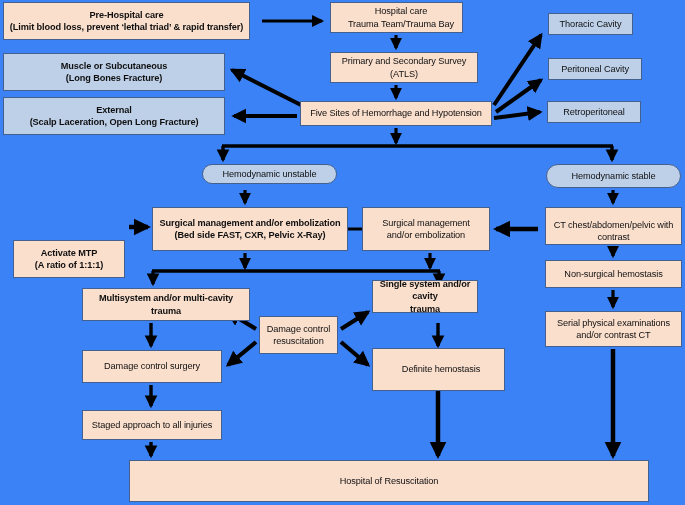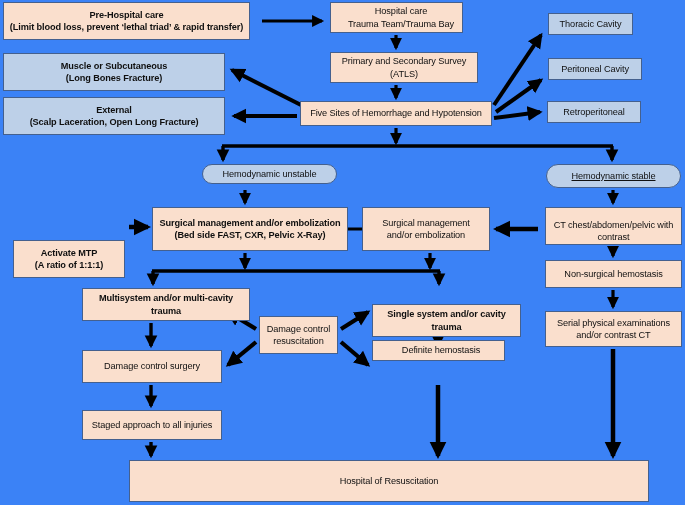--- a/index.html
+++ b/index.html
@@ -119,21 +119,21 @@
       </div>
       <div class="node blue" style="left: 548px; top: 58px; width: 94px; height: 22px;">
         <span>Peritoneal Cavity</span>
       </div>
       <div class="node blue" style="left: 547px; top: 101px; width: 94px; height: 22px;">
         <span>Retroperitoneal</span>
       </div>
       <div class="node blue pill" style="left: 178px; top: 164px; width: 135px; height: 20px; margin-left: 24px;">
         <span>Hemodynamic unstable</span>
       </div>
-      <div class="node blue pill" style="left: 546px; top: 164px; width: 135px; height: 24px; text-decoration: underline;">
+      <div class="node blue pill" style="left: 546px; top: 164px; width: 135px; height: 24px;">
         <span>Hemodynamic stable</span>
       </div>
       <div class="node peach bold" style="left: 13px; top: 208px; width: 112px; height: 38px; margin-top: 32px;">
         <span>Activate MTP
 (A ratio of 1:1:1)</span>
       </div>
       <div class="node peach bold" style="left: 152px; top: 207px; width: 196px; height: 44px;">
         <span>Surgical management and/or embolization
 (Bed side FAST, CXR, Pelvic X-Ray)</span>
       </div>
@@ -149,32 +149,32 @@
         <span>Non-surgical hemostasis</span>
       </div>
       <div class="node peach" style="left: 545px; top: 311px; width: 137px; height: 36px;">
         <span>Serial physical examinations
 and/or contrast CT</span>
       </div>
       <div class="node peach bold" style="left: 82px; top: 288px; width: 168px; height: 33px;">
         <span>Multisystem and/or multi-cavity
 trauma</span>
       </div>
-      <div class="node peach bold" style="left: 372px; top: 304px; width: 149px; height: 33px;">
+      <div class="node peach bold" style="left: 372px; top: 280px; width: 106px; height: 33px;">
         <span>Single system and/or cavity
 trauma</span>
       </div>
       <div class="node peach" style="left: 259px; top: 316px; width: 79px; height: 38px;">
         <span>Damage control
 resuscitation</span>
       </div>
       <div class="node peach" style="left: 82px; top: 350px; width: 140px; height: 33px; justify-content: center;">
         <span>Damage control surgery</span>
       </div>
-      <div class="node peach" style="left: 372px; top: 340px; width: 133px; height: 21px; padding-left: 8px;">
+      <div class="node peach" style="left: 372px; top: 348px; width: 133px; height: 43px; padding-left: 8px;">
         <span>Definite hemostasis</span>
       </div>
       <div class="node peach" style="left: 82px; top: 410px; width: 140px; height: 30px;">
         <span>Staged approach to all injuries</span>
       </div>
       <div class="node peach" style="left: 129px; top: 460px; width: 520px; height: 42px;">
         <span>Hospital of Resuscitation</span>
       </div>
     </div>
 </div>

